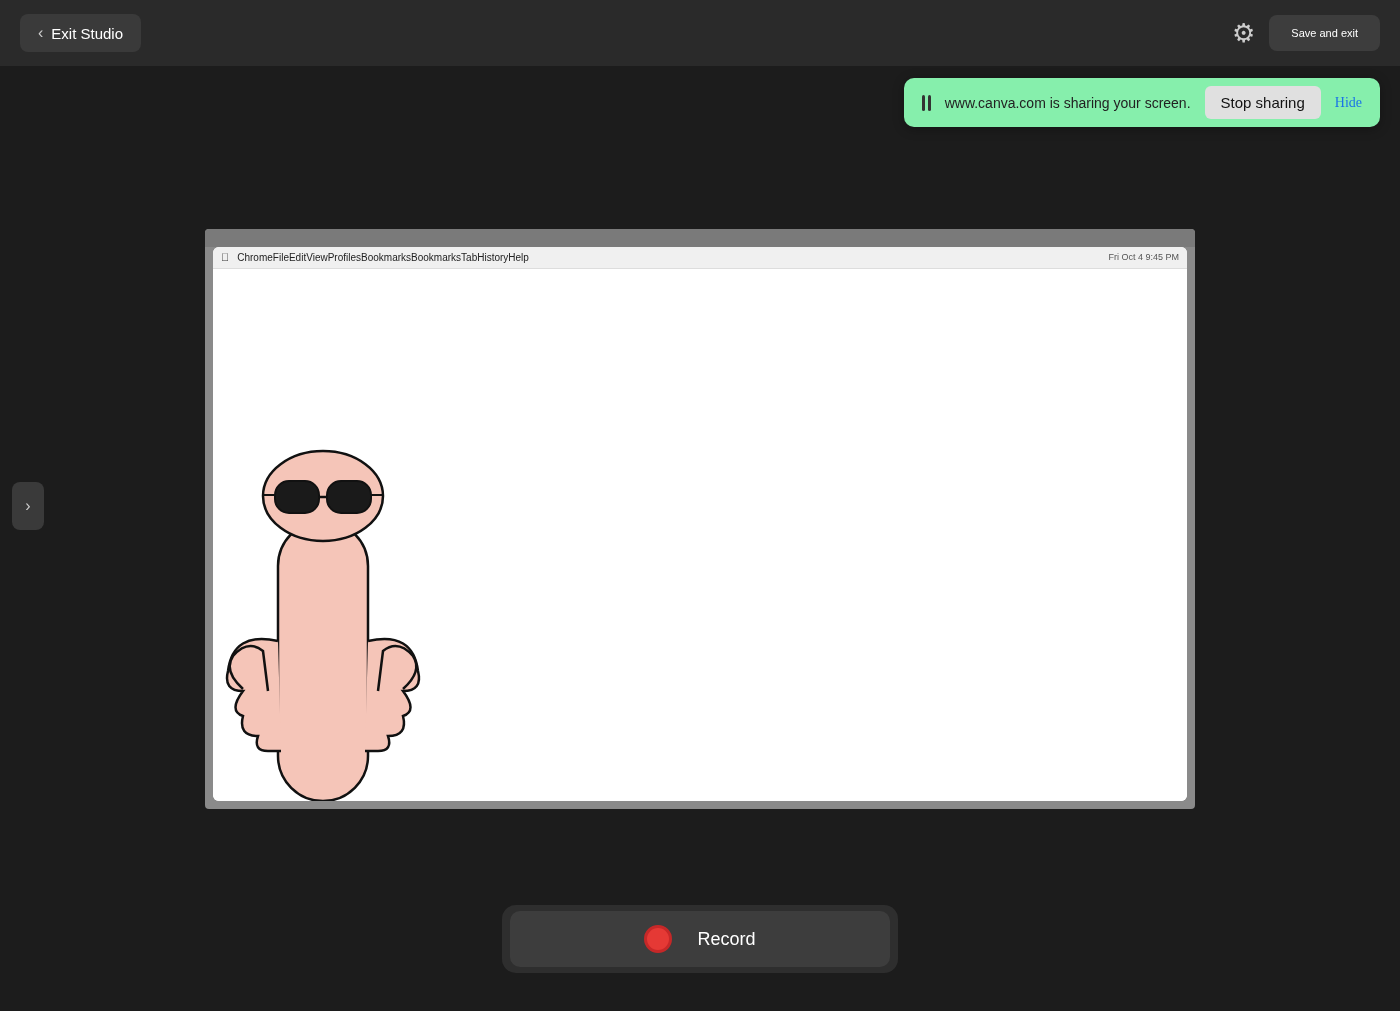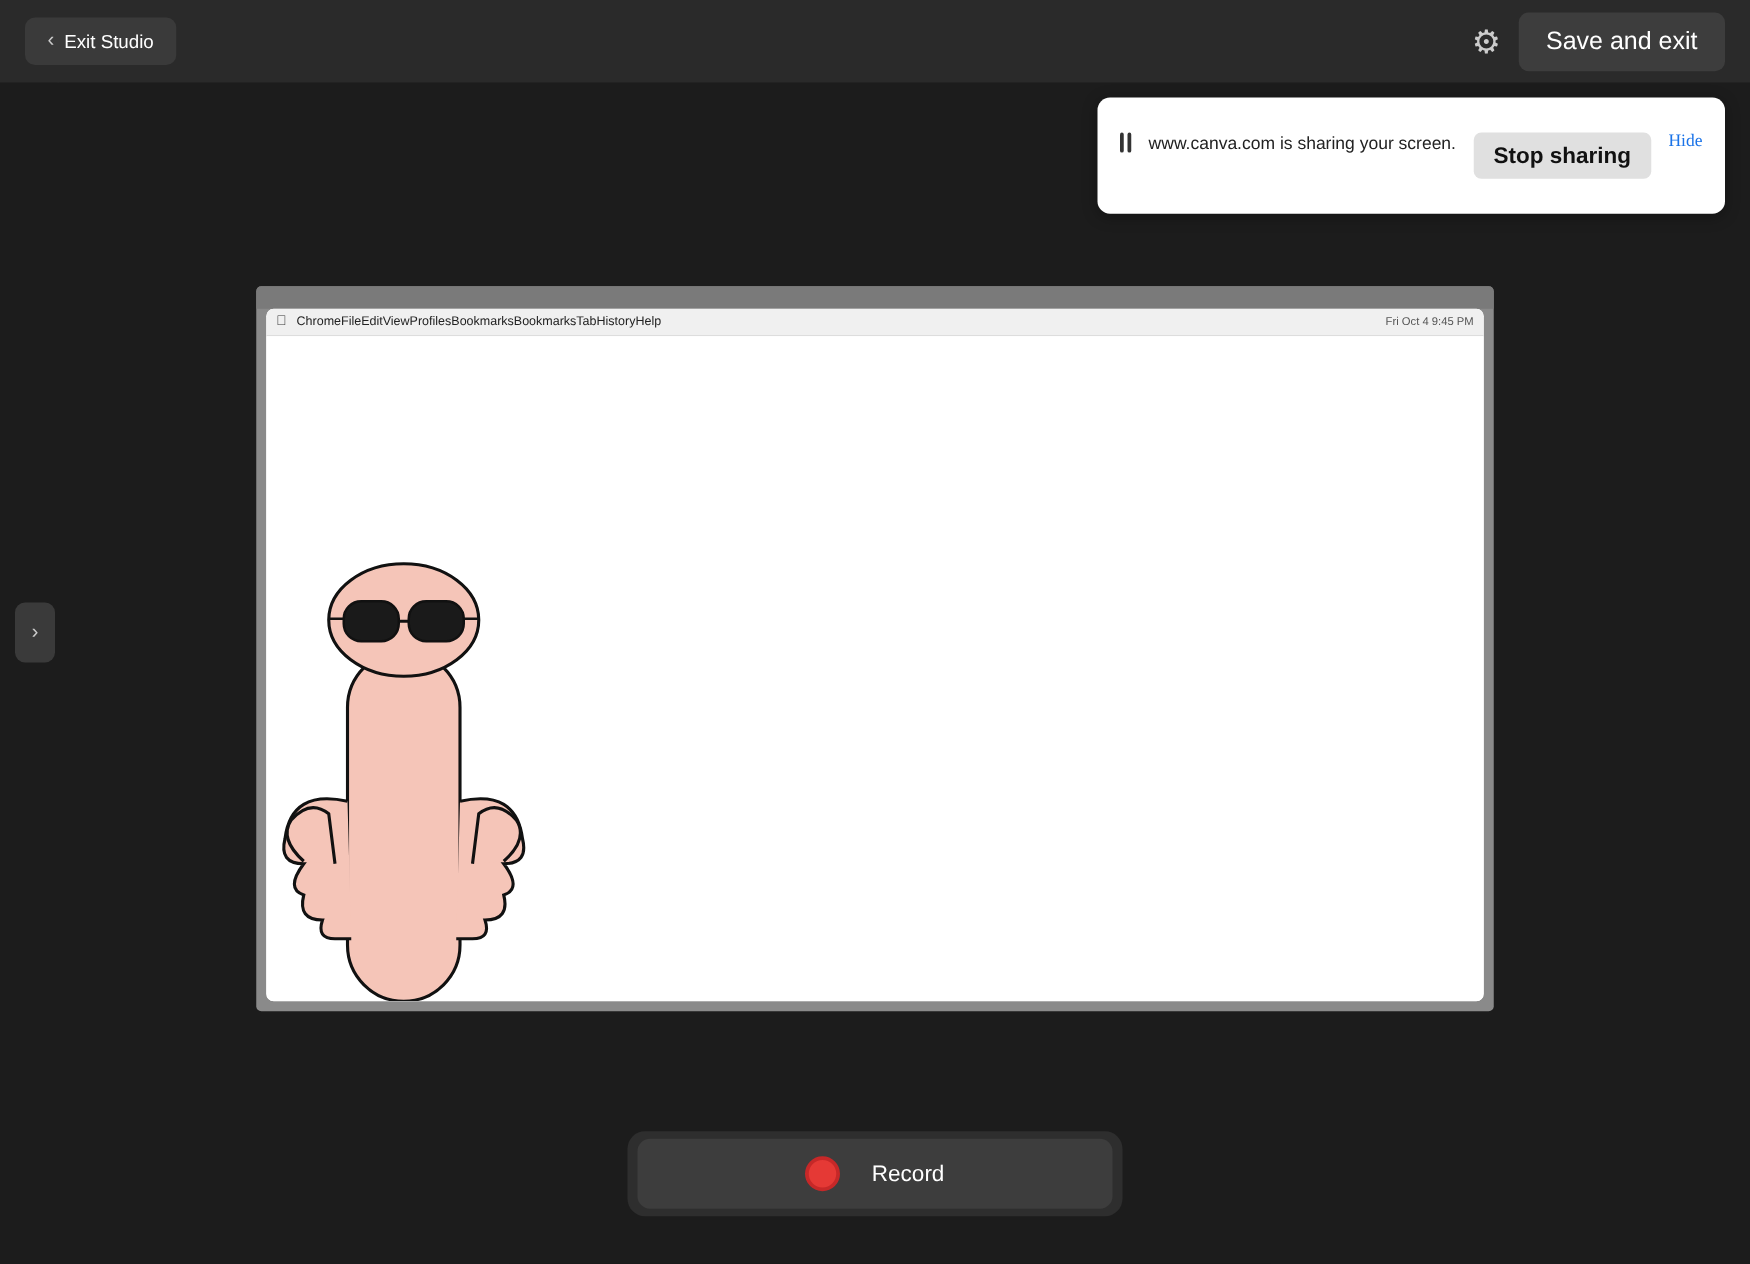--- a/index.html
+++ b/index.html
@@ -60,35 +60,35 @@
       display: flex;
       align-items: center;
     }
 
     .save-exit-btn {
       background: #3d3d3d;
       border: none;
       border-radius: 8px;
       padding: 12px 22px;
       color: #fff;
-      font-size: 20px;
+      font-size: 11px;
       font-weight: 500;
       cursor: pointer;
     }
 
     
     .screen-share-bar {
       position: absolute;
       top: 78px;
       right: 20px;
-      background: #ffffff;
+      background: #86efac;
       border-radius: 10px;
-      padding: 28px 18px;
-      display: flex;
-      align-items: flex-start;
+      padding: 8px 18px;
+      display: flex;
+      align-items: center;
       gap: 14px;
       box-shadow: 0 2px 12px rgba(0,0,0,0.3);
       z-index: 200;
     }
 
     .share-icon {
       display: flex;
       align-items: center;
       gap: 6px;
       color: #333;
@@ -112,22 +112,22 @@
       font-size: 14px;
       color: #222;
       font-weight: 400;
     }
 
     .stop-sharing-btn {
       background: #e0e0e0;
       border: none;
       border-radius: 6px;
       padding: 8px 16px;
-      font-size: 18px;
-      font-weight: 700;
+      font-size: 15px;
+      font-weight: 400;
       color: #111;
       cursor: pointer;
     }
 
     .hide-link {
       color: #1a73e8;
       font-size: 14px;
       font-weight: 500;
       cursor: pointer;
       background: none;

